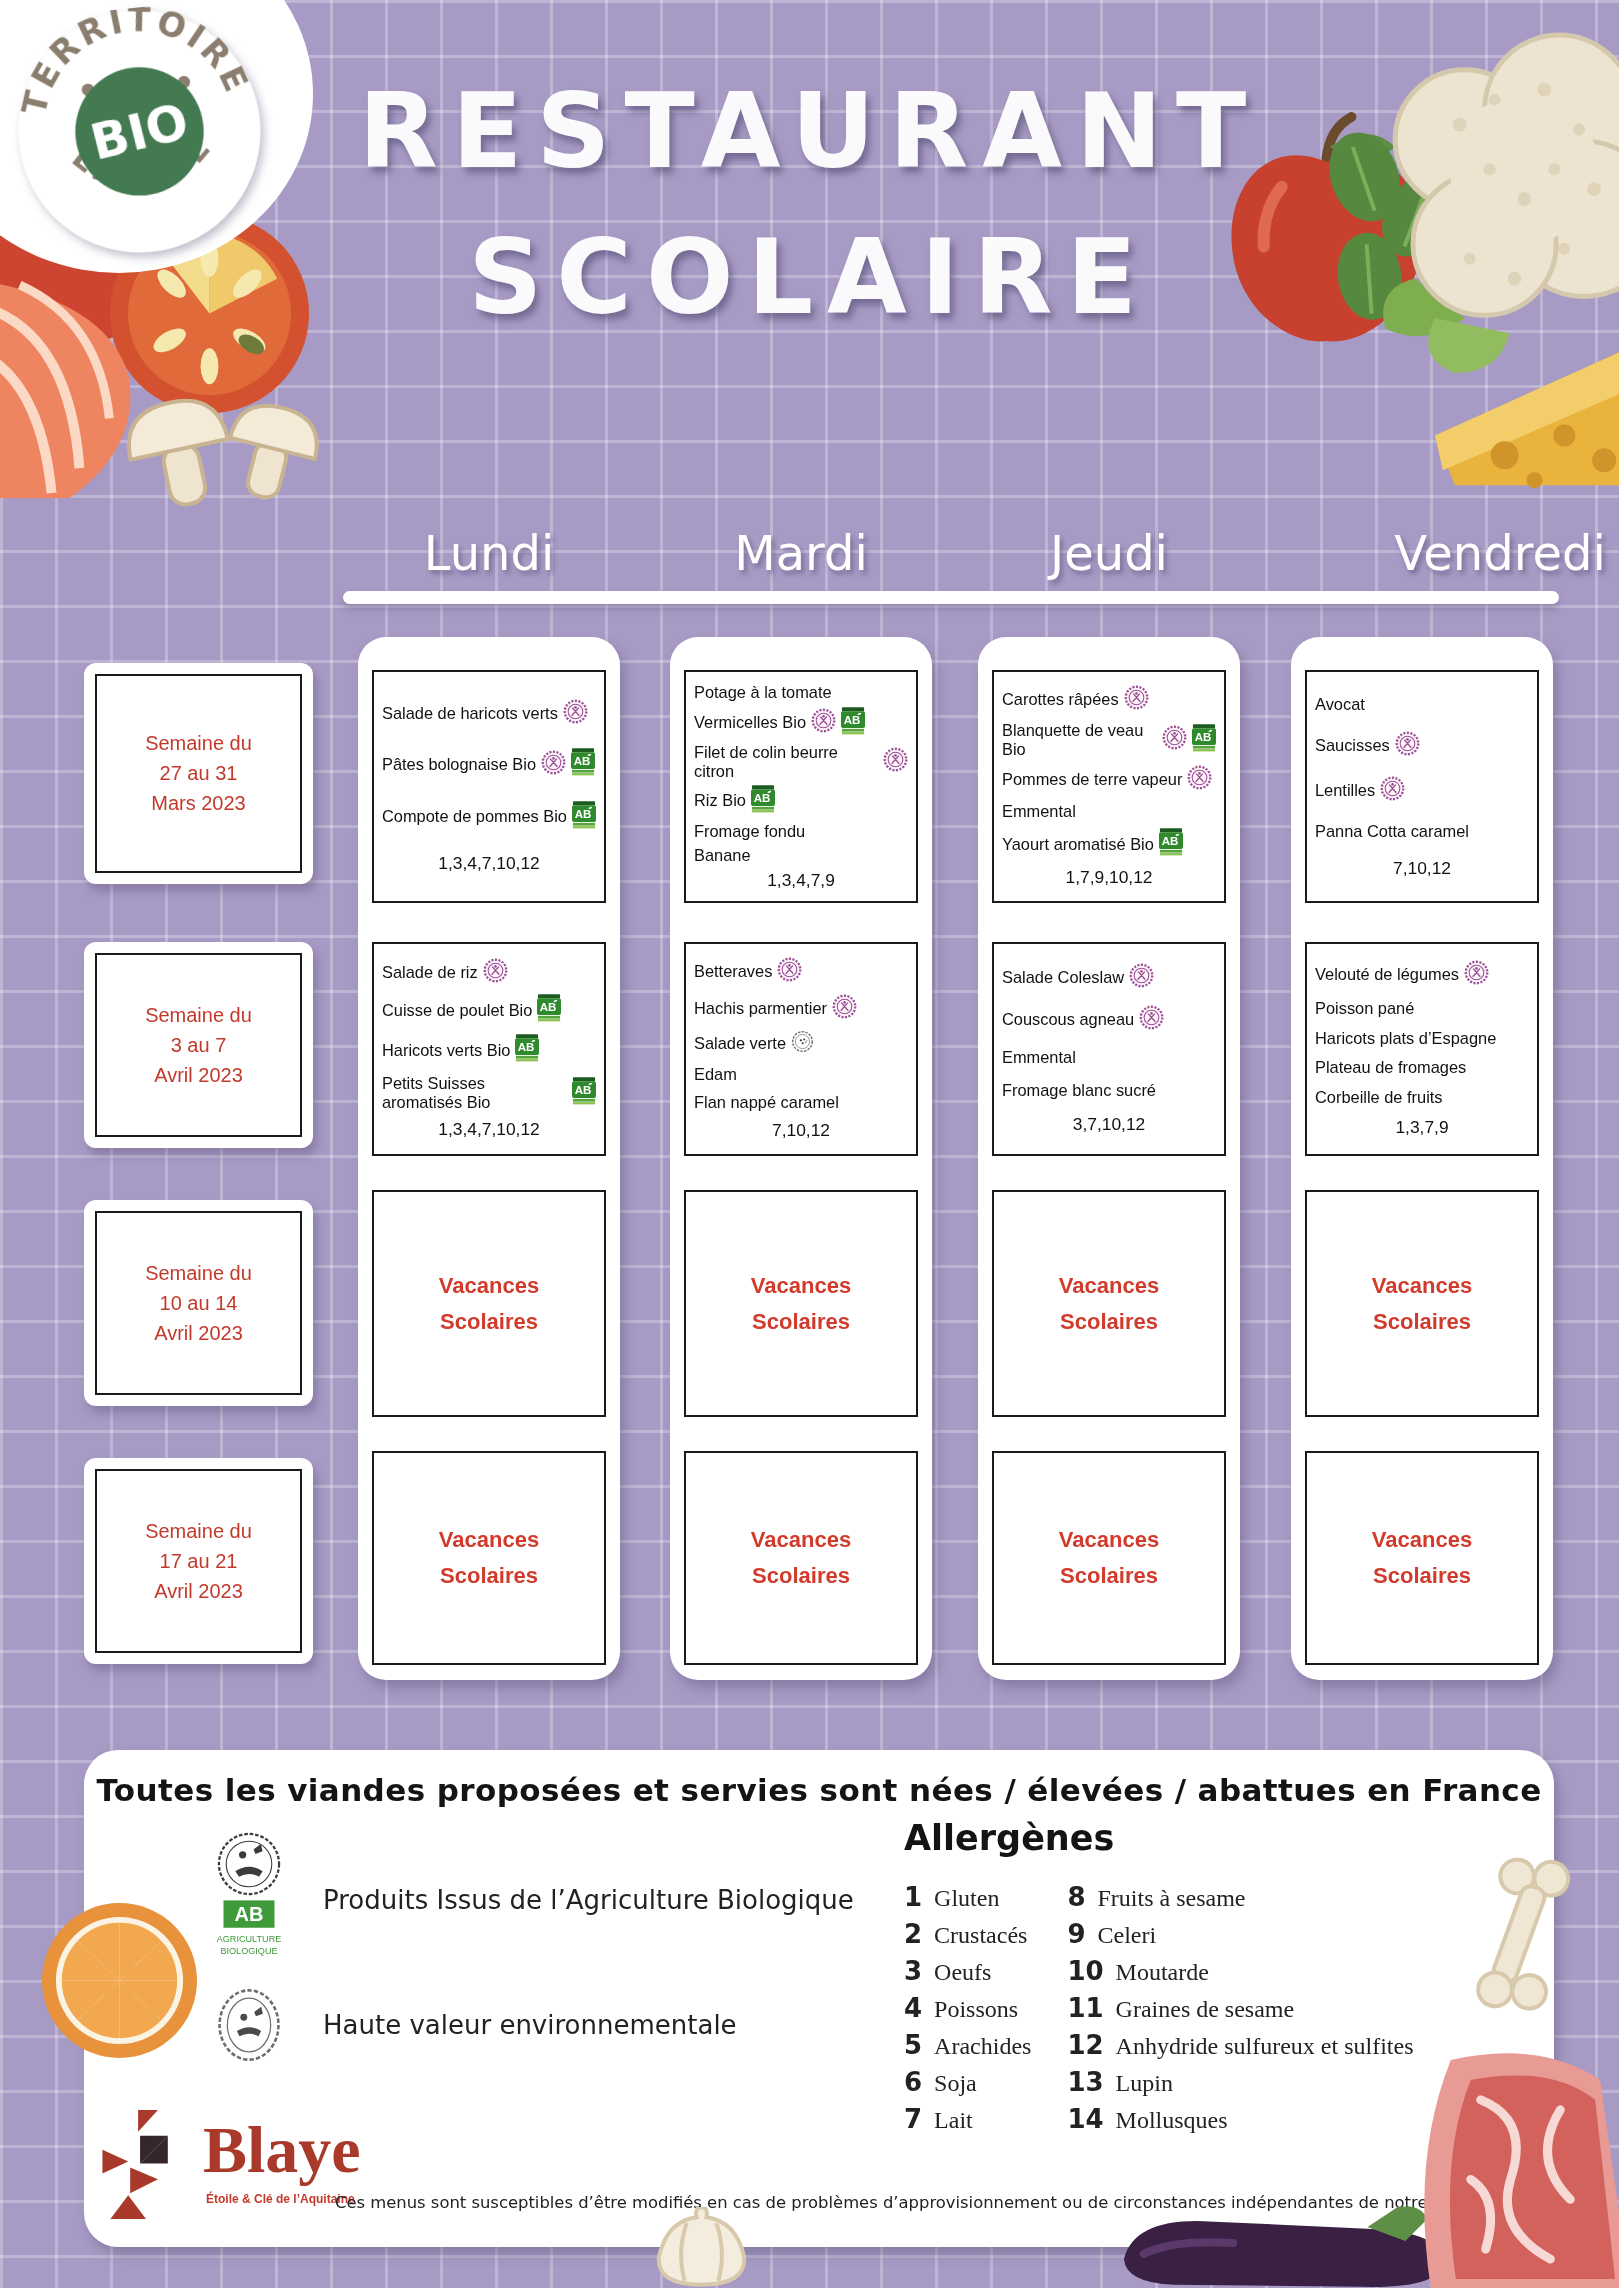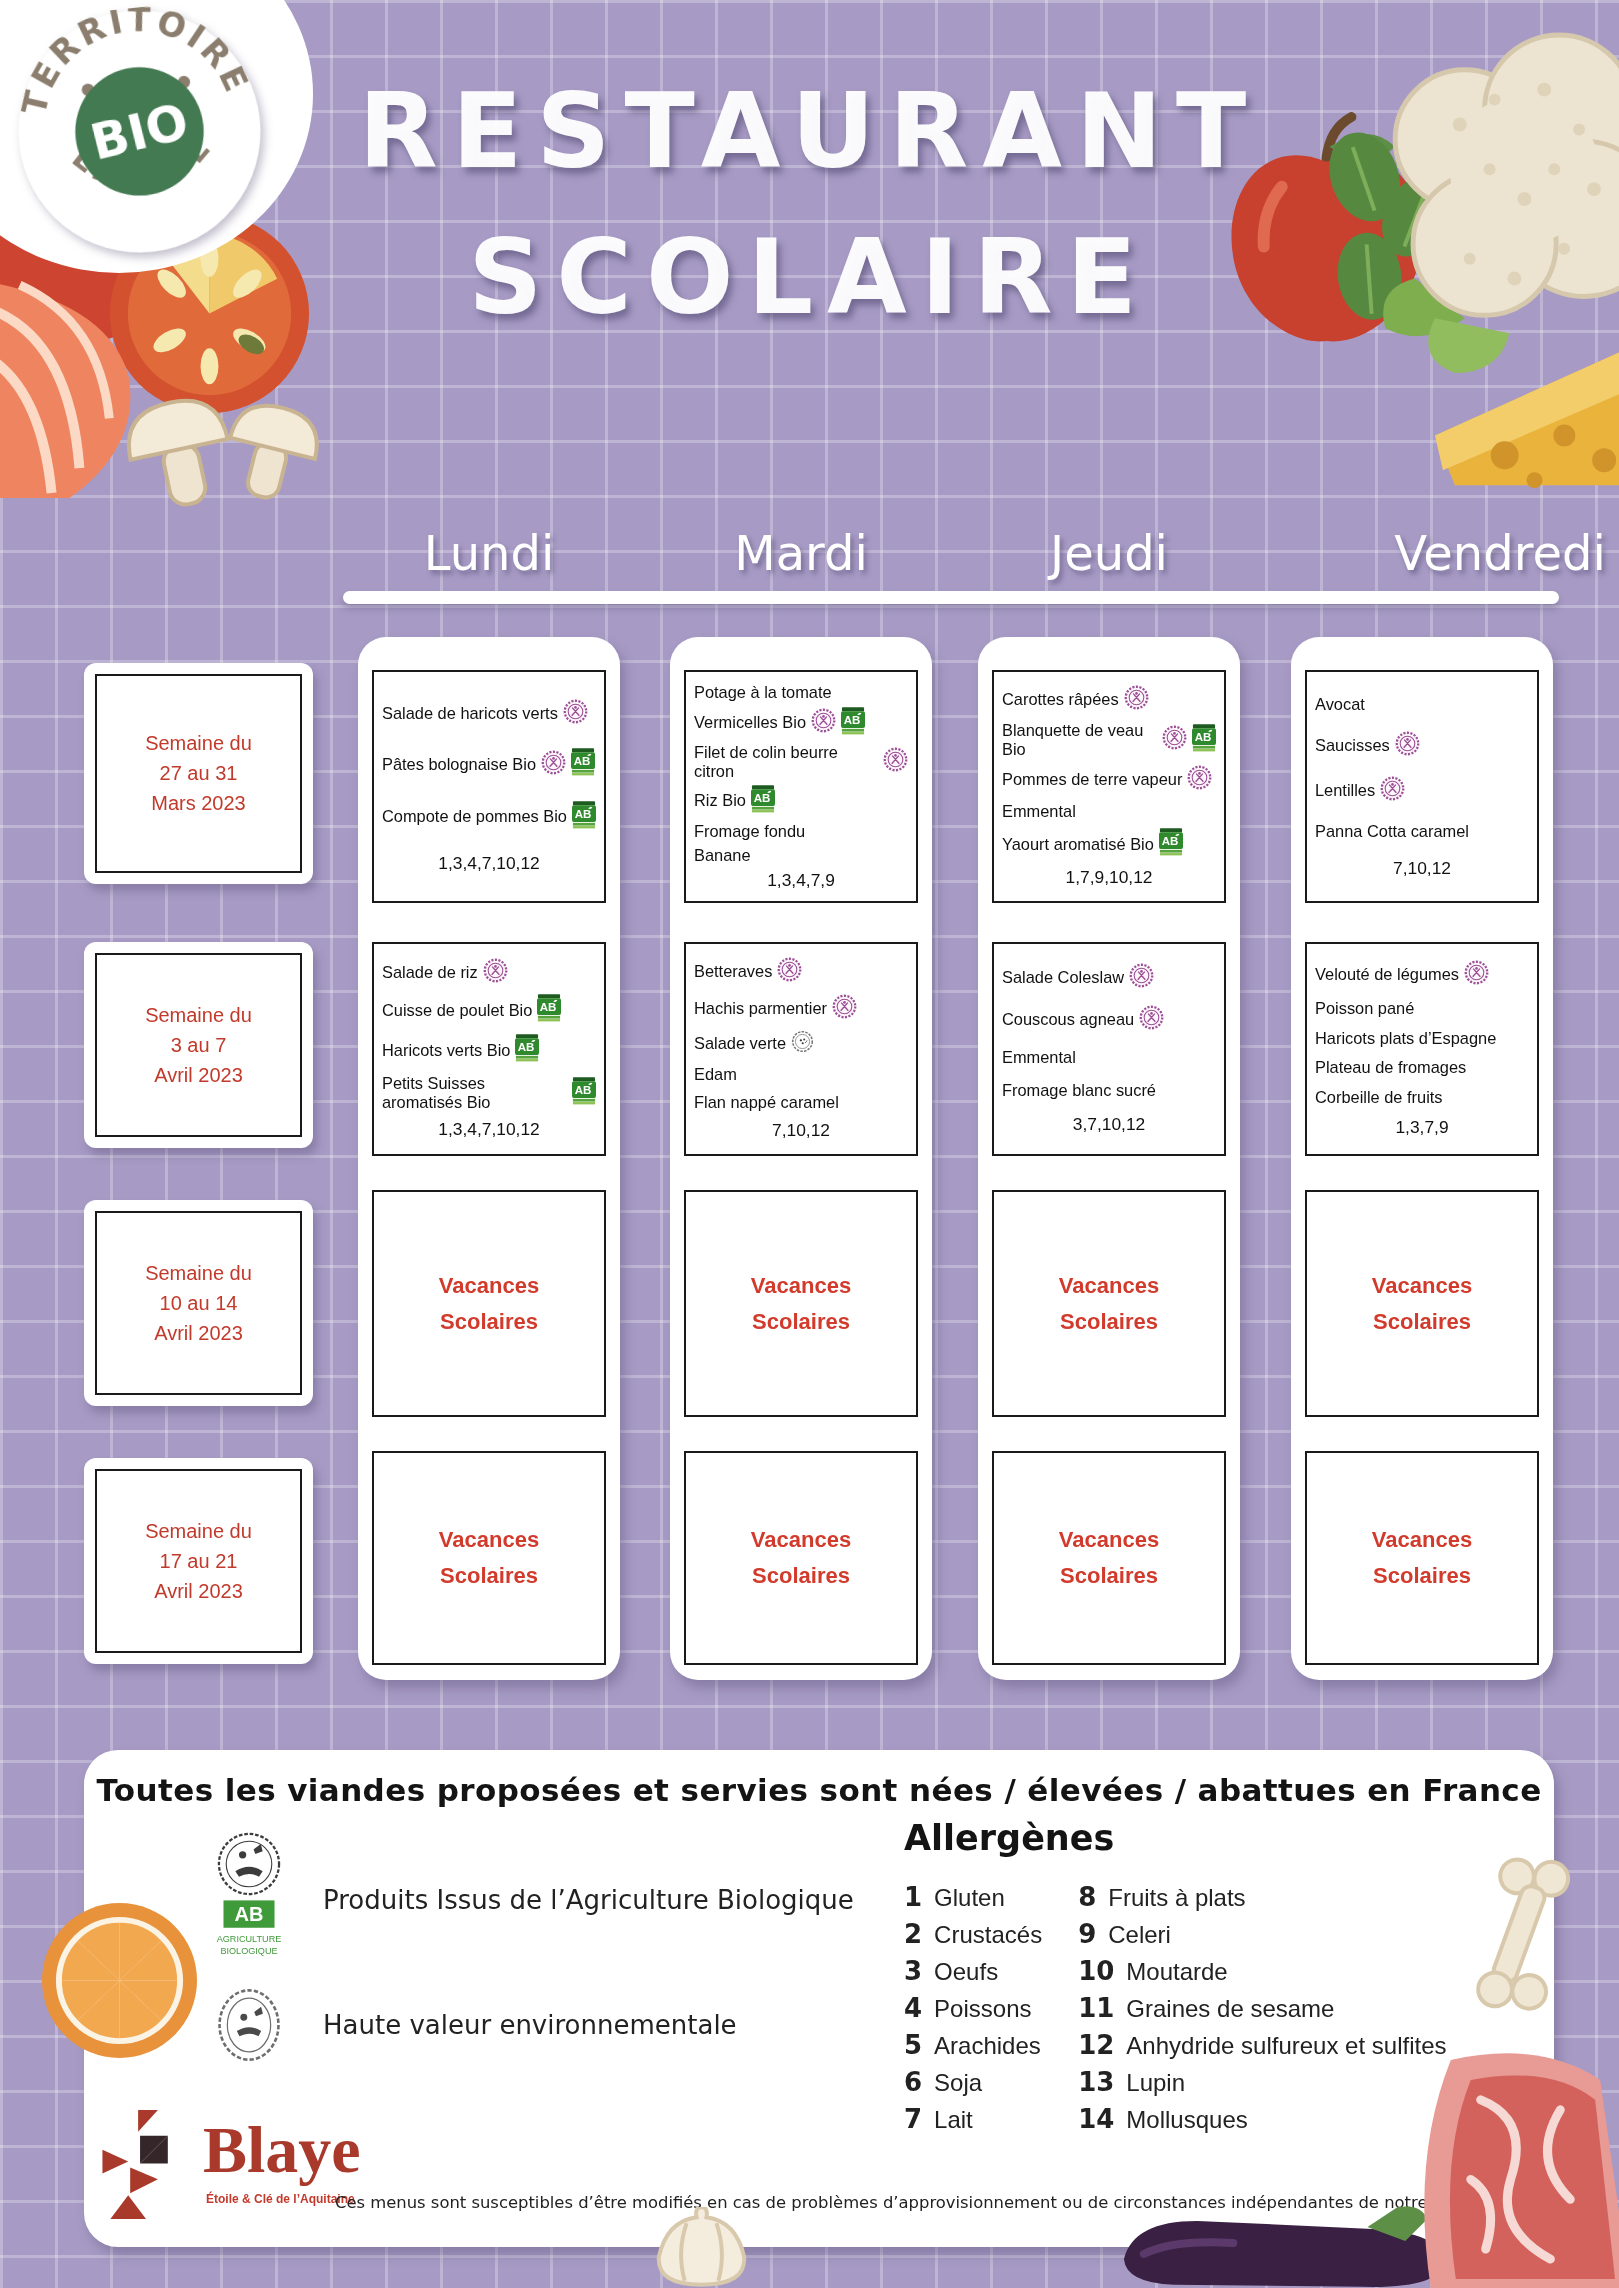--- a/index.html
+++ b/index.html
@@ -54,21 +54,21 @@
     letter-spacing:0.4px;font-family:"DejaVu Sans", sans-serif;}
   .legend{position:absolute;left:119px;top:80px;display:flex;flex-direction:column;gap:14px;}
   .legend-row{display:flex;align-items:center;gap:28px;min-height:84px;}
   .legend-icon{width:92px;display:flex;justify-content:center;}
   .legend-label{color:#222;font-size:26px;font-family:"DejaVu Sans", sans-serif;}
   .allergens-block{position:absolute;left:820px;top:68px;}
   .allergens-title{color:#141414;font-size:35px;font-weight:700;font-family:"DejaVu Sans", sans-serif;}
   .alg-cols{display:flex;gap:36px;margin-top:24px;}
   .alg-row{display:flex;gap:12px;align-items:baseline;height:37px;}
   .alg-num{color:#222;font-size:26px;font-weight:700;font-family:"DejaVu Sans", sans-serif;}
-  .alg-label{color:#222;font-size:24px;font-family:Liberation Sans, sans-serif;}
+  .alg-label{color:#222;font-size:24px;font-family:Liberation Serif, serif;}
   .brand{position:absolute;left:16px;top:356px;width:328px;}
   .brand-mark{position:absolute;left:0;top:4px;}
   .brand-name{position:absolute;left:103px;top:6px;color:#a8392b;font-size:66px;font-weight:bold;font-family:"Liberation Serif", serif;}
   .brand-tagline{position:absolute;left:106px;top:86px;color:#c23a2b;font-size:12px;font-weight:700;white-space:nowrap;}
   .disclaimer{position:absolute;left:251px;top:443px;width:1184px;color:#222;font-size:16.4px;font-family:"DejaVu Sans", sans-serif;}
 </style>
 </head>
 <body>
 
 <div class="page">
@@ -626,21 +626,21 @@
               <span class="alg-label">Soja</span>
             </div>
             <div class="alg-row">
               <span class="alg-num">7</span>
               <span class="alg-label">Lait</span>
             </div>
           </div>
         <div class="alg-col" id="alg-col2">
             <div class="alg-row">
               <span class="alg-num">8</span>
-              <span class="alg-label">Fruits à plats</span>
+              <span class="alg-label">Fruits à sesame</span>
             </div>
             <div class="alg-row">
               <span class="alg-num">9</span>
               <span class="alg-label">Celeri</span>
             </div>
             <div class="alg-row">
               <span class="alg-num">10</span>
               <span class="alg-label">Moutarde</span>
             </div>
             <div class="alg-row">

